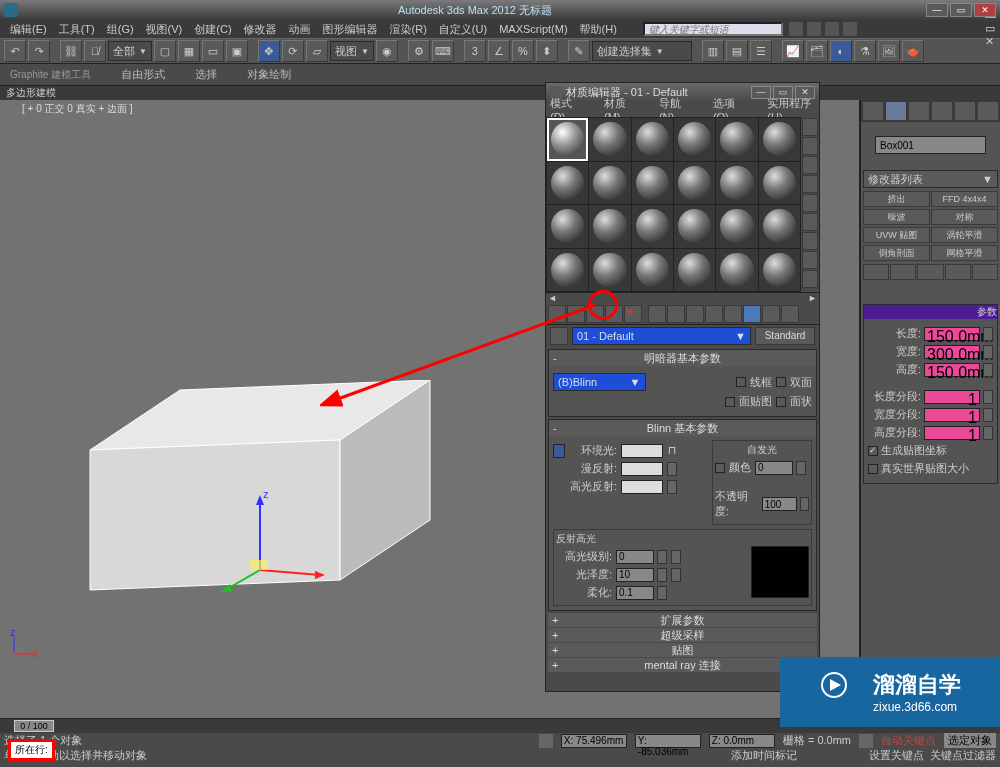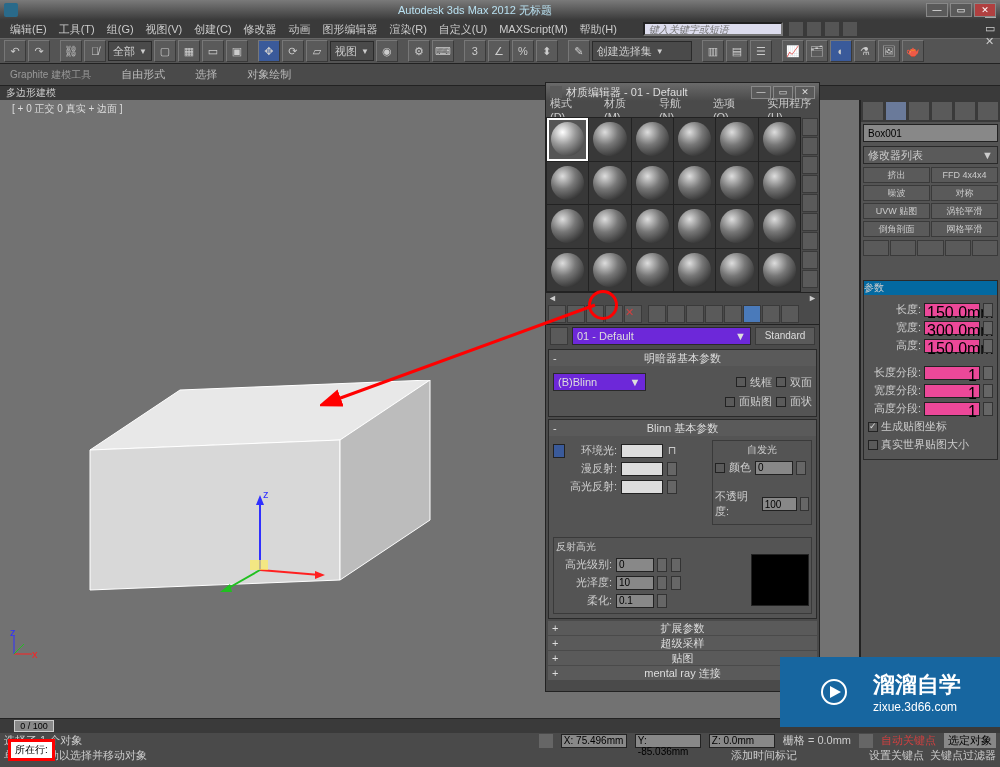--- a/index.html
+++ b/index.html
@@ -19,21 +19,21 @@
 .tbtn{width:22px;height:22px;background:#5a5a5a;border:1px solid #3a3a3a;border-top-color:#777;border-left-color:#777;display:flex;align-items:center;justify-content:center;color:#ccc}
 .tsep{width:6px}
 .tdrop{height:20px;background:#4a4a4a;border:1px solid #2a2a2a;color:#ccc;padding:0 4px;display:flex;align-items:center}
 .tdrop .arr{margin-left:4px;font-size:8px}
 .ribbon{height:22px;background:#4a4a4a;border-bottom:1px solid #222;display:flex;align-items:center;padding:0 10px;gap:30px;font-size:11px;color:#bbb}
 .ribbon .rtab{cursor:pointer}
 .ribbon .rlabel{color:#999;font-size:10px}
 .strip2{height:14px;background:#3a3a3a;color:#ccc;font-size:10px;padding:0 6px;display:flex;align-items:center}
 .main{display:flex;height:618px}
 .viewport{flex:1;background:#727272;position:relative;border-right:1px solid #222}
-.vplabel{position:absolute;top:2px;left:12px;color:#ddd;font-size:10px}
+.vplabel{position:absolute;top:2px;left:22px;color:#ddd;font-size:10px}
 .box3d{position:absolute;left:80px;top:280px;width:360px;height:250px}
 .box3d svg{width:100%;height:100%}
 .vcube{position:absolute;bottom:60px;left:10px;width:28px;height:28px}
 .materialeditor{position:absolute;left:545px;top:82px;width:275px;height:610px;background:#4a4a4a;border:1px solid #222;z-index:10}
 .me-title{height:18px;background:linear-gradient(#6a6a6a,#4a4a4a);display:flex;align-items:center;padding:0 4px;font-size:11px;color:#ddd}
 .me-title .mi{width:12px;height:12px;background:#5a5a5a;margin-right:4px}
 .me-title .mtxt{flex:1}
 .me-title .mwbtn{width:20px;height:13px;background:#5a5a5a;border:1px solid #888;margin-left:2px;text-align:center;font-size:9px}
 .me-menu{height:16px;background:#4a4a4a;display:flex;align-items:center;padding:0 4px;font-size:10px;color:#ccc;gap:24px}
 .me-menu span{cursor:pointer}
@@ -41,51 +41,51 @@
 .sample-grid{flex:1;display:grid;grid-template-columns:repeat(6,1fr);grid-template-rows:repeat(4,1fr);gap:1px;background:#222;padding:1px}
 .sample-slot{background:#383838;display:flex;align-items:center;justify-content:center;position:relative}
 .sample-slot.active{outline:2px solid #fff;outline-offset:-2px;background:#555}
 .sphere{width:80%;height:80%;border-radius:50%;background:radial-gradient(circle at 35% 30%,#ddd,#777 40%,#222 90%)}
 .sample-slot.active .sphere{background:radial-gradient(circle at 35% 30%,#fff,#999 40%,#333 90%)}
 .sample-tools{width:18px;background:#4a4a4a;display:flex;flex-direction:column;gap:1px;padding:1px}
 .st-btn{height:18px;background:#5a5a5a;border:1px solid #3a3a3a}
 .me-toolbar{height:22px;background:#4a4a4a;display:flex;align-items:center;padding:0 2px;gap:1px;border-bottom:1px solid #222;position:relative}
 .me-tbtn{width:18px;height:18px;background:#5a5a5a;border:1px solid #3a3a3a}
 .me-namebar{height:22px;background:#4a4a4a;display:flex;align-items:center;padding:0 4px;gap:4px}
-.me-drop{flex:1;height:18px;background:#6d28d9;border:1px solid #2a2a2a;display:flex;align-items:center;padding:0 4px;color:#ddd;font-size:10px}
+.me-drop{flex:1;height:18px;background:#1d4ed8;border:1px solid #2a2a2a;display:flex;align-items:center;padding:0 4px;color:#ddd;font-size:10px}
 .me-typebtn{width:60px;height:18px;background:#5a5a5a;border:1px solid #3a3a3a;text-align:center;font-size:10px;line-height:16px;color:#ddd}
 .rollout{border:1px solid #2a2a2a;margin:2px;background:#545454}
 .rollout-hdr{height:16px;background:#5a5a5a;display:flex;align-items:center;justify-content:center;font-size:10px;color:#ddd;position:relative}
 .rollout-hdr .collapse{position:absolute;left:4px}
 .rollout-body{padding:4px;font-size:10px;color:#ccc}
 .row{display:flex;align-items:center;gap:4px;margin:3px 0}
 .row label{min-width:48px;text-align:right}
 .swatch{width:42px;height:14px;background:#ddd;border:1px solid #222}
 .spinner{width:38px;height:14px;background:#888;border:1px solid #222;color:#000;text-align:left;padding:0 2px;font-size:10px;display:flex;align-items:center}
 .spin-arrows{width:10px;height:14px;background:#666;border:1px solid #333;margin-left:-1px}
 .chk{width:10px;height:10px;border:1px solid #222;background:#5a5a5a;display:inline-block}
 .chk.on{background:#5a5a5a;position:relative}
 .chk.on::after{content:"✓";position:absolute;top:-2px;left:0;color:#ddd;font-size:9px}
 .black-prev{width:58px;height:52px;background:#000;border:1px solid #222}
 .collapsed-ro{height:14px;background:#5a5a5a;margin:1px 2px;display:flex;align-items:center;justify-content:center;font-size:10px;color:#ddd;position:relative}
 .collapsed-ro .pl{position:absolute;left:4px}
 .cmdpanel{width:140px;background:#545454;border-left:1px solid #222;display:flex;flex-direction:column}
 .cp-tabs{height:22px;display:flex;gap:1px;padding:1px;background:#3a3a3a}
 .cp-tab{flex:1;background:#5a5a5a;border:1px solid #3a3a3a}
 .cp-tab.active{background:#6a7a9a}
-.cp-name{height:18px;margin:2px;background:#888;border:1px solid #222;color:#000;padding:0 4px;display:flex;align-items:center;font-size:10px}
+.cp-name{height:18px;margin:14px;background:#888;border:1px solid #222;color:#000;padding:0 4px;display:flex;align-items:center;font-size:10px}
 .cp-modlist{height:18px;margin:2px;background:#5a5a5a;border:1px solid #2a2a2a;display:flex;align-items:center;padding:0 4px;font-size:10px}
 .cp-btnrow{display:flex;gap:1px;margin:1px 2px}
 .cp-btn{flex:1;height:16px;background:#5a5a5a;border:1px solid #3a3a3a;font-size:9px;text-align:center;line-height:14px;color:#ccc}
 .cp-stack{height:78px;margin:2px;background:#3a5a9a;border:1px solid #222;padding:2px}
 .cp-stack-item{background:#4a6aba;color:#fff;font-size:10px;padding:1px 4px}
 .cp-stackbtns{height:16px;margin:2px;display:flex;gap:1px}
 .cp-sbtn{flex:1;background:#5a5a5a;border:1px solid #3a3a3a}
 .cp-params{margin:2px;border:1px solid #2a2a2a;background:#545454}
-.cp-params .hdr{height:14px;background:#0369a1;text-align:left;font-size:10px;line-height:14px}
+.cp-params .hdr{height:14px;background:#4c1d95;text-align:right;font-size:10px;line-height:14px}
 .cp-params .body{padding:4px}
 .prow{display:flex;align-items:center;gap:3px;margin:3px 0;font-size:10px}
 .prow label{flex:1;text-align:right}
 .prow .val{width:56px;height:14px;background:#ec4899;border:1px solid #222;color:#000;text-align:right;padding:0 2px;font-size:16px}
 .prow .sa{width:10px;height:14px;background:#666;border:1px solid #333}
 .bottombar{height:44px;background:#4a4a4a;border-top:1px solid #222;display:flex;flex-direction:column}
 .timeline{height:14px;background:#3a3a3a;display:flex;align-items:center;padding:0 4px;position:relative}
 .timeline .thandle{position:absolute;left:14px;width:40px;height:12px;background:#888;border:1px solid #ccc;font-size:9px;text-align:center;color:#000;line-height:10px}
 .statusrow{flex:1;display:flex;align-items:center;padding:0 4px;gap:8px;font-size:10px;color:#ccc}
 .statusrow .coord{display:flex;align-items:center;gap:2px}
@@ -500,21 +500,21 @@
               <div class="spin-arrows"></div>
             </div>
           <div style="height:8px"></div>
           <div class="row">
               <span>不透明度:</span>
               <div class="spinner">100</div>
               <div class="spin-arrows"></div>
             </div>
         </div>
       </div>
-      <div style="border:1px solid #3a3a3a;margin-top:12px;padding:2px">
+      <div style="border:1px solid #3a3a3a;margin-top:4px;padding:2px">
         <div style="font-size:10px">反射高光</div>
         <div style="display:flex;gap:0">
           <div style="flex:1">
             <div class="row">
                 <label style="min-width:56px">高光级别:</label>
                 <div class="spinner">0</div>
                 <div class="spin-arrows"></div>
                 <div style="width:10px;height:14px;background:#666;border:1px solid #333"></div>
               </div>
             <div class="row">
@@ -590,21 +590,21 @@
     <span>添加时间标记</span>
     <span style="width:60px"></span>
     <span>设置关键点</span>
     <span>关键点过滤器</span>
   </div>
 </div>
 
 <div class="red-box" style="left:8px;bottom:6px">所在行:</div>
 
 <div class="watermark">
-  <div style="display:flex;align-items:center;gap:24px">
+  <div style="display:flex;align-items:flex-start;gap:24px">
     <svg width="30" height="30">
         <circle cx="15" cy="15" r="12" fill="none" stroke="#fff" stroke-width="2"></circle>
         <polygon points="11,9 11,21 22,15" fill="#fff"></polygon>
       </svg>
     <div>
       <div class="wlogo">溜溜自学</div>
       <div class="wurl">zixue.3d66.com</div>
     </div>
   </div>
 </div>

